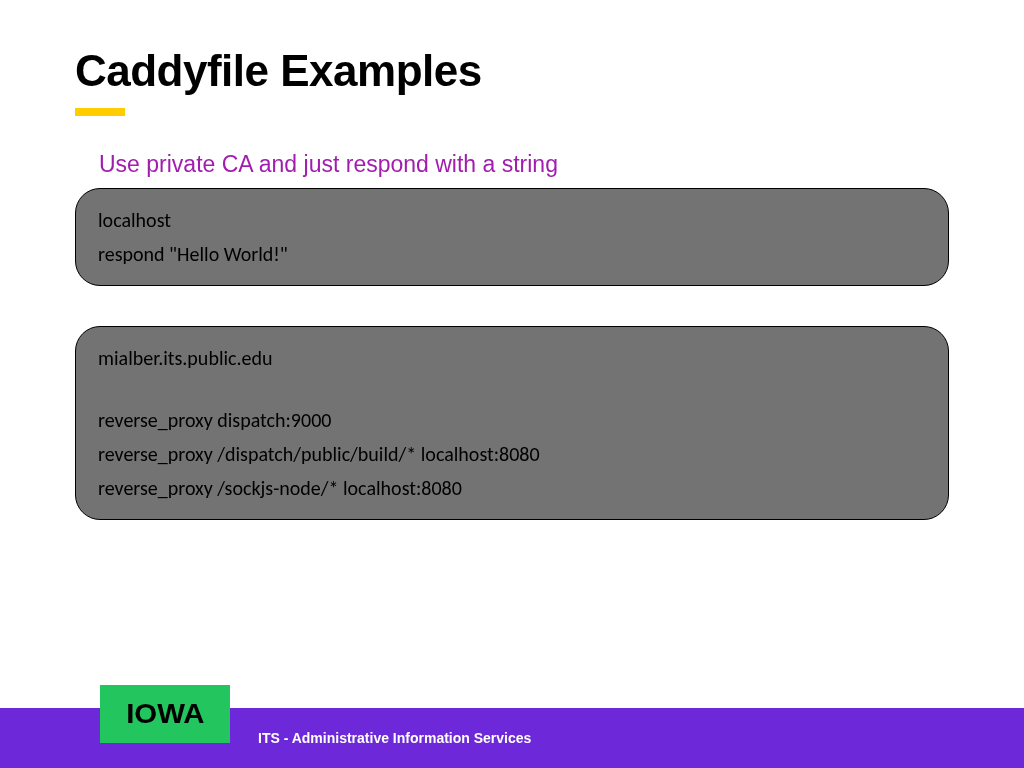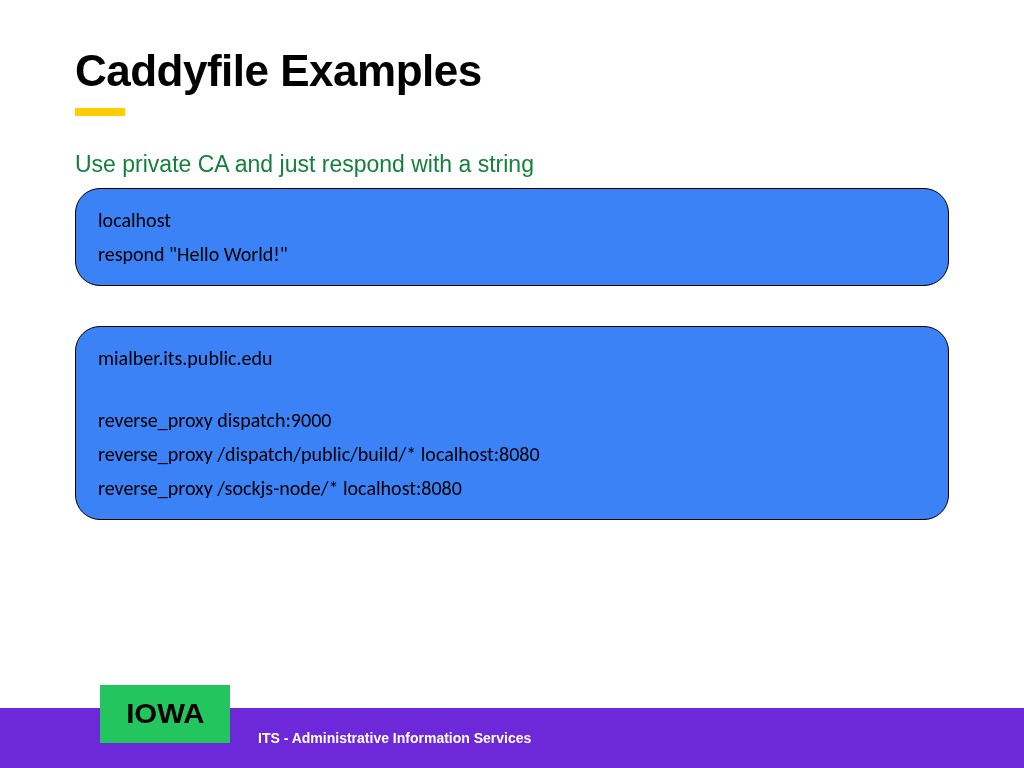--- a/index.html
+++ b/index.html
@@ -27,26 +27,26 @@
     }
     .accent-bar {
       width: 50px;
       height: 8px;
       background: #FFCD00;
       margin-bottom: 35px;
     }
     .section-heading {
       font-size: 23px;
       font-weight: 400;
-      color: #15803d;
+      color: #a21caf;
       margin-bottom: 10px;
-      margin-left: 0;
+      margin-left: 24px;
     }
     .code-box {
-      background: #3b82f6;
+      background: #737373;
       border: 1px solid #000000;
       border-radius: 25px;
       padding: 14px 22px;
       margin-bottom: 40px;
       margin-left: 0;
       margin-right: 0;
     }
     .code-line {
       font-family: Calibri, Arial, sans-serif;
       font-size: 20px;

